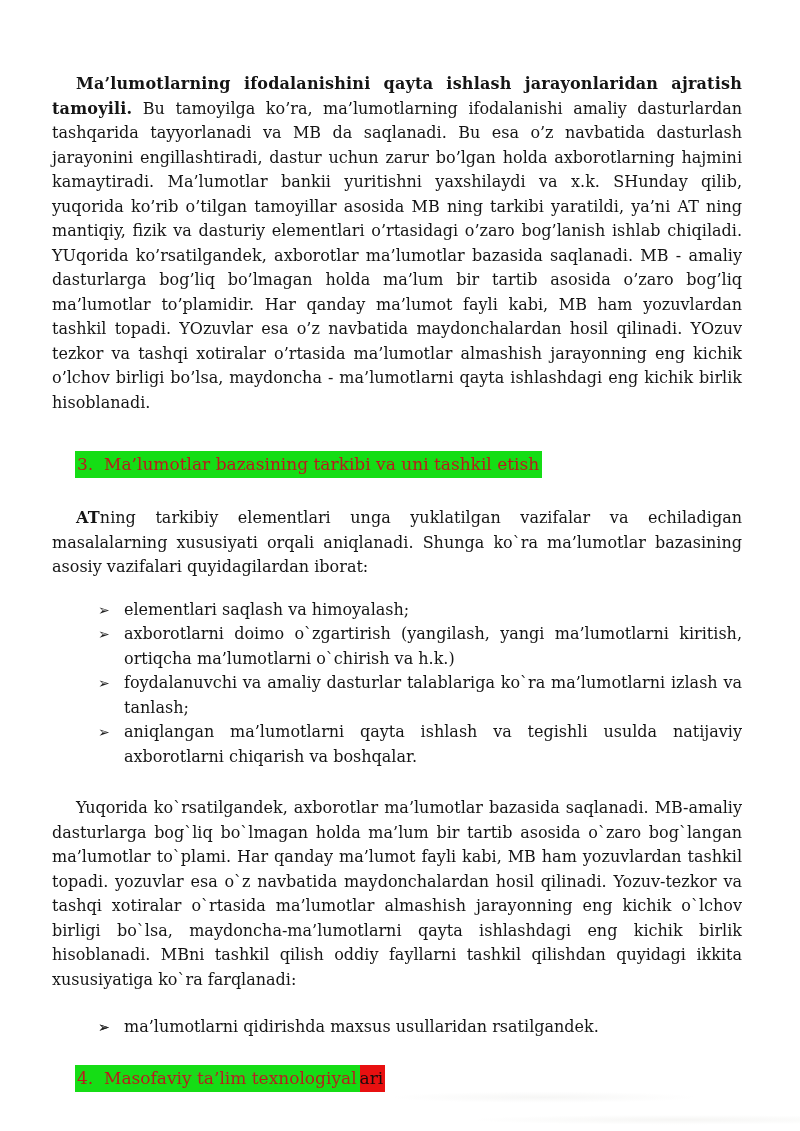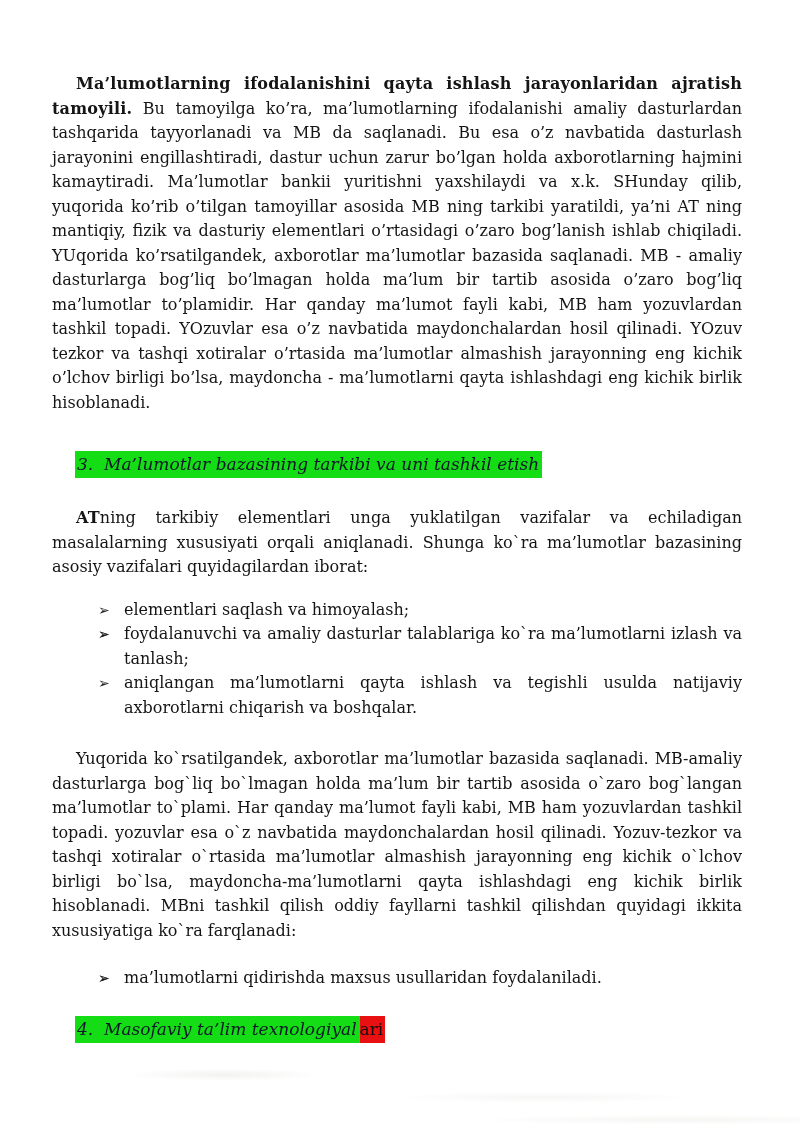--- a/index.html
+++ b/index.html
@@ -17,24 +17,23 @@
   }
   .para { margin:0; text-align:justify; text-indent:24px; }
   .para b { letter-spacing:0.2px; }
   .heading {
     margin:0; font-size:17px; font-weight:normal; line-height:24px;
     margin-left:23px; text-indent:0;
   }
   .heading-3 { margin-top:37px; }
   .heading-4 { margin-top:26px; }
   .hl-green {
-    background:#15dd15; color:#0f172a;
+    background:#15dd15; color:#b91c1c;
     padding:3px 3px 4px 2px;
     white-space:pre-wrap;
-    font-style:italic;
   }
   .hl-red {
     background:#e81010; color:#1a0c0c;
     padding:3px 2px 4px 0;
     white-space:pre-wrap;
   }
   .para-2 { margin-top:30px; }
   .para-3 { margin-top:27px; }
   .arrow-list {
     list-style:none;
@@ -67,29 +66,29 @@
 <div class="page">
 
   <p class="para"><b>Ma’lumotlarning ifodalanishini qayta ishlash jarayonlaridan ajratish tamoyili.</b><span> Bu tamoyilga ko’ra, ma’lumotlarning ifodalanishi amaliy dasturlardan tashqarida tayyorlanadi va MB da saqlanadi. Bu esa o’z navbatida dasturlash jarayonini engillashtiradi, dastur uchun zarur bo’lgan holda axborotlarning hajmini kamaytiradi. Ma’lumotlar bankii yuritishni yaxshilaydi va x.k. SHunday qilib, yuqorida ko’rib o’tilgan tamoyillar asosida MB ning tarkibi yaratildi, ya’ni AT ning mantiqiy, fizik va dasturiy elementlari o’rtasidagi o’zaro bog’lanish ishlab chiqiladi. YUqorida ko’rsatilgandek, axborotlar ma’lumotlar bazasida saqlanadi. MB - amaliy dasturlarga bog’liq bo’lmagan holda ma’lum bir tartib asosida o’zaro bog’liq ma’lumotlar to’plamidir. Har qanday ma’lumot fayli kabi, MB ham yozuvlardan tashkil topadi. YOzuvlar esa o’z navbatida maydonchalardan hosil qilinadi. YOzuv tezkor va tashqi xotiralar o’rtasida ma’lumotlar almashish jarayonning eng kichik o’lchov birligi bo’lsa, maydoncha - ma’lumotlarni qayta ishlashdagi eng kichik birlik hisoblanadi.</span></p>
 
   <h2 class="heading heading-3"><span class="hl-green">3.  Ma’lumotlar bazasining tarkibi va uni tashkil etish</span></h2>
 
   <p class="para para-2"><b>AT</b><span>ning tarkibiy elementlari unga yuklatilgan vazifalar va echiladigan masalalarning xususiyati orqali aniqlanadi. Shunga ko`ra ma’lumotlar bazasining asosiy vazifalari quyidagilardan iborat:</span></p>
 
   <ul class="arrow-list">
     <li><span class="bullet-marker">➢</span><span>elementlari saqlash va himoyalash;</span></li>
-    <li><span class="bullet-marker">➢</span></li>
+    <li><span class="bullet-marker">➢</span><span>axborotlarni doimo o`zgartirish (yangilash, yangi ma’lumotlarni kiritish, ortiqcha ma’lumotlarni o`chirish va h.k.)</span></li>
     <li><span class="bullet-marker">➢</span><span>foydalanuvchi va amaliy dasturlar talablariga ko`ra ma’lumotlarni izlash va tanlash;</span></li>
     <li><span class="bullet-marker">➢</span><span>aniqlangan ma’lumotlarni qayta ishlash va tegishli usulda natijaviy axborotlarni chiqarish va boshqalar.</span></li>
   </ul>
 
   <p class="para para-3">Yuqorida ko`rsatilgandek, axborotlar ma’lumotlar bazasida saqlanadi. MB-amaliy dasturlarga bog`liq bo`lmagan holda ma’lum bir tartib asosida o`zaro bog`langan ma’lumotlar to`plami. Har qanday ma’lumot fayli kabi, MB ham yozuvlardan tashkil topadi. yozuvlar esa o`z navbatida maydonchalardan hosil qilinadi. Yozuv-tezkor va tashqi xotiralar o`rtasida ma’lumotlar almashish jarayonning eng kichik o`lchov birligi bo`lsa, maydoncha-ma’lumotlarni qayta ishlashdagi eng kichik birlik hisoblanadi. MBni tashkil qilish oddiy fayllarni tashkil qilishdan quyidagi ikkita xususiyatiga ko`ra farqlanadi:</p>
 
   <ul class="arrow-list arrow-list-2">
     <li><span class="bullet-marker">➢</span></li>
-    <li><span class="bullet-marker">➢</span><span>ma’lumotlarni qidirishda maxsus usullaridan foydalaniladi.</span></li>
+    <li><span class="bullet-marker">➢</span><span>ma’lumotlarni qidirishda maxsus usullaridan rsatilgandek.</span></li>
   </ul>
 
   <h2 class="heading heading-4"><span class="hl-green">4.  Masofaviy ta’lim texnologiyal</span><span class="hl-red">ari</span></h2>
 
   <div class="scan-noise"></div>
 
 </div>
 
 </body></html>

